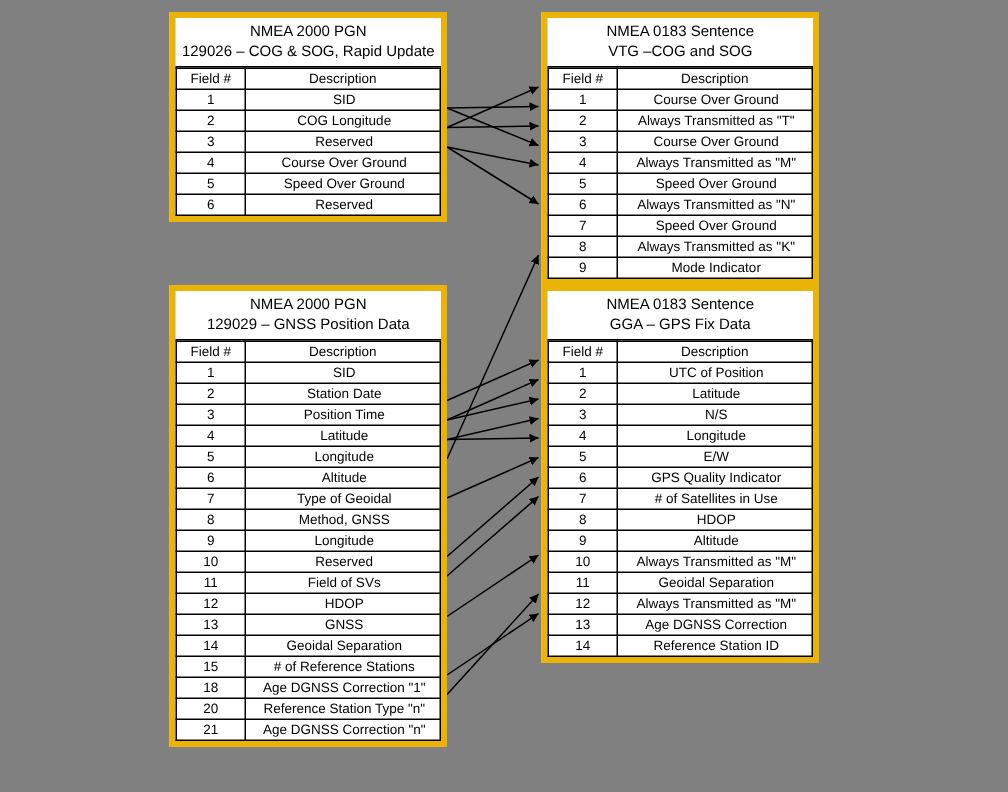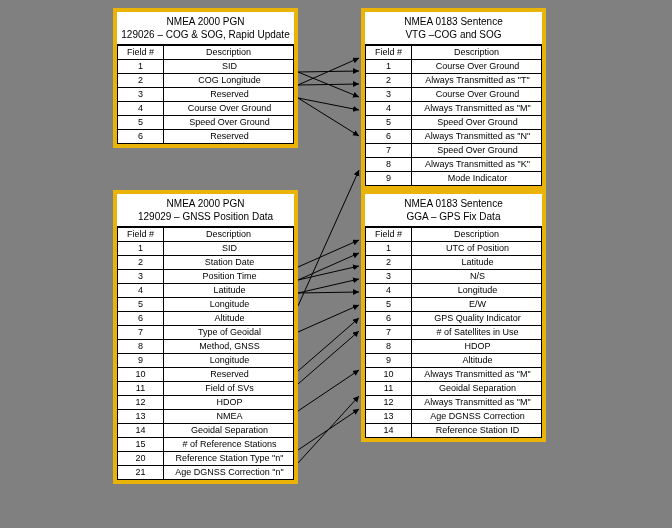--- a/index.html
+++ b/index.html
@@ -270,29 +270,33 @@
           <tr>
             <td>11</td>
             <td>Field of SVs</td>
           </tr>
           <tr>
             <td>12</td>
             <td>HDOP</td>
           </tr>
           <tr>
             <td>13</td>
-            <td>NMEA</td>
+            <td>GNSS</td>
           </tr>
           <tr>
             <td>14</td>
             <td>Geoidal Separation</td>
           </tr>
           <tr>
             <td>15</td>
             <td># of Reference Stations</td>
+          </tr>
+          <tr>
+            <td>18</td>
+            <td>Age DGNSS Correction "1"</td>
           </tr>
           <tr>
             <td>20</td>
             <td>Reference Station Type "n"</td>
           </tr>
           <tr>
             <td>21</td>
             <td>Age DGNSS Correction "n"</td>
           </tr>
         </tbody>

